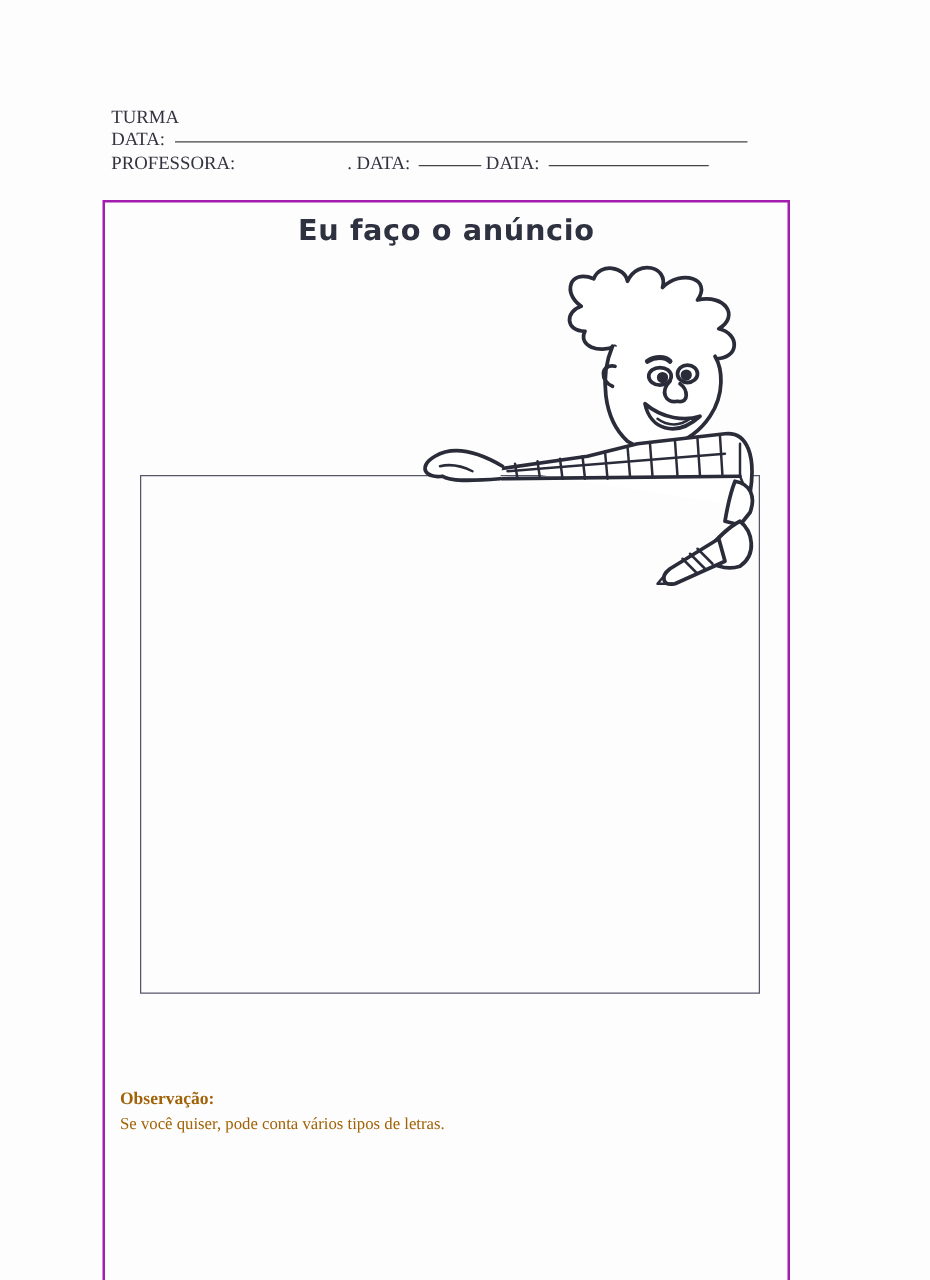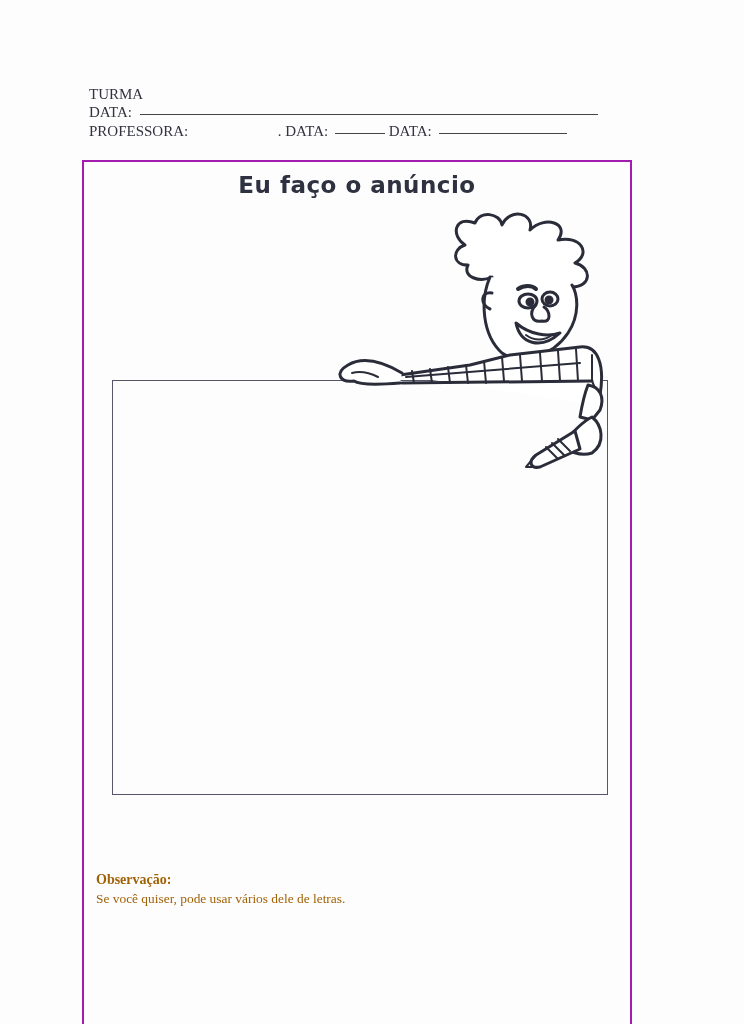--- a/index.html
+++ b/index.html
@@ -78,14 +78,14 @@
     <path fill="#fff" d="M262 212 C272 220 276 238 262 248 C250 252 238 246 232 240 C240 230 250 218 262 212 Z"></path>
 
     <path fill="#fff" d="M245 226 L206 250 C198 256 200 264 210 262 L250 244 Z"></path>
     <path d="M228 234 L240 246 M222 238 L234 250 M216 242 L228 254" stroke-width="2"></path>
     <path d="M206 250 L196 262 L210 262" stroke-width="2"></path>
   </g>
 </svg>
 
 <div class="obs">
   <div class="label">Observação:</div>
-  <div class="text">Se você quiser, pode usar vários dele de letras.</div>
+  <div class="text">Se você quiser, pode conta vários tipos de letras.</div>
 </div>
 
 </body></html>

